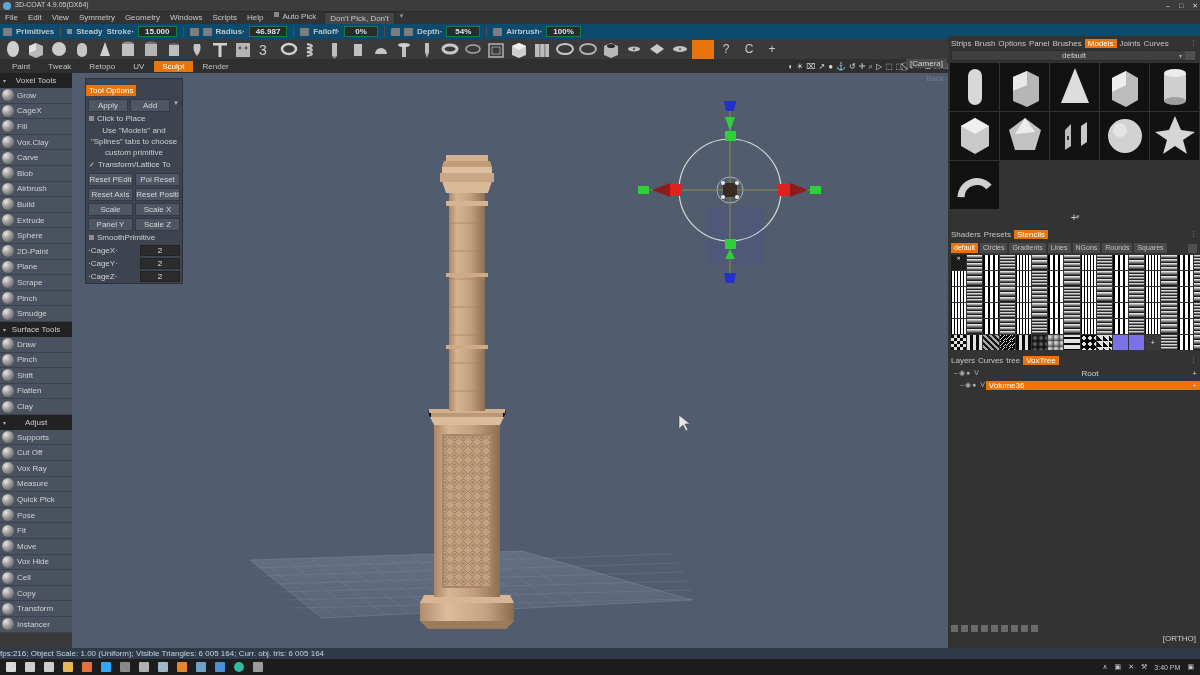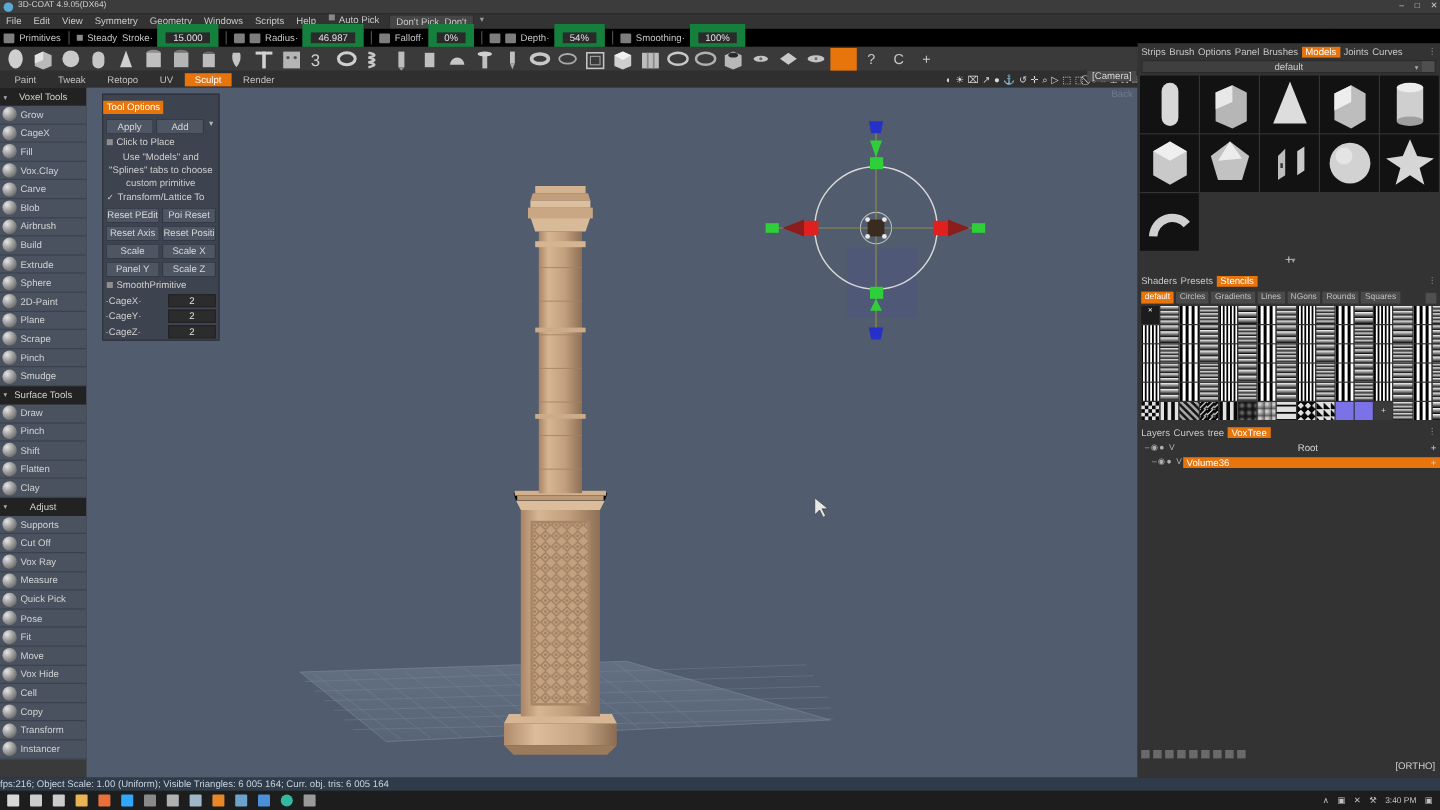--- a/index.html
+++ b/index.html
@@ -21,24 +21,24 @@
     background:#333333; display:flex; align-items:flex-start; }
   .menubar .mi { font-size:8px; color:#c9c9c9; padding:0 5px; line-height:12px; }
   .menubar .chk { width:5px;height:5px;background:#888; margin:0 3px 0 6px; display:inline-block;}
   .menubar .autopick { font-size:8px; color:#c9c9c9; }
   .menubar .dontpick { font-size:8px; color:#c9c9c9; background:#454545; margin-left:8px;
      padding:1px 5px; border:1px solid #2d2d2d; }
   .menubar .caret { font-size:7px; color:#999; margin-left:5px; }
 
   
   .paramsbar { position:absolute; left:0; top:24px; width:1200px; height:15px;
-    background:#000000; display:flex; align-items:center; gap:4px; padding-left:3px; }
+    background:#0c4a6e; display:flex; align-items:center; gap:4px; padding-left:3px;font-weight:bold; }
   .pb-ico { width:9px;height:8px;background:#7d7d7d;border-radius:1px; flex:none; }
   .pb-lbl { font-size:8px;color:#c4c4c4; white-space:nowrap; }
-  .pb-val { font-size:8px;color:#e0e0e0; background:#2a2a2a; border:7px solid #15803d;
+  .pb-val { font-size:8px;color:#e0e0e0; background:#2a2a2a; border:1px solid #15803d;
     padding:0px 6px; min-width:34px; text-align:center; }
   .pb-sq { width:5px;height:5px;background:#8a8a8a; }
   .pb-sep { width:1px;height:11px;background:#4d4d4d; margin:0 2px;}
 
   
   .primstrip { position:absolute; left:0; top:39px; width:1200px; height:20px;
     background:#3a3a3a; display:flex; align-items:center; gap:1px; padding-left:2px;}
   .prim { width:22px; height:19px; display:flex; align-items:center; justify-content:center; }
   .prim svg { display:block; }
   .prim.sel { background:#e8740c; }
@@ -191,21 +191,21 @@
     <span class="pb-ico"></span>
     <span class="pb-lbl">Falloff·</span>
     <span class="pb-val">0%</span>
     <span class="pb-sep"></span>
     <span class="pb-ico"></span>
     <span class="pb-ico"></span>
     <span class="pb-lbl">Depth·</span>
     <span class="pb-val">54%</span>
     <span class="pb-sep"></span>
     <span class="pb-ico"></span>
-    <span class="pb-lbl">Smoothing·</span>
+    <span class="pb-lbl">Airbrush·</span>
     <span class="pb-val">100%</span>
   </div>
 
   <div class="primstrip" id="prim-strip">
       <div class="prim">
         <svg width="22" height="19" viewBox="0 0 22 19">
           <ellipse cx="11" cy="9" rx="6" ry="8" fill="#cfcfcf"></ellipse>
         </svg>
       </div>
       <div class="prim">

